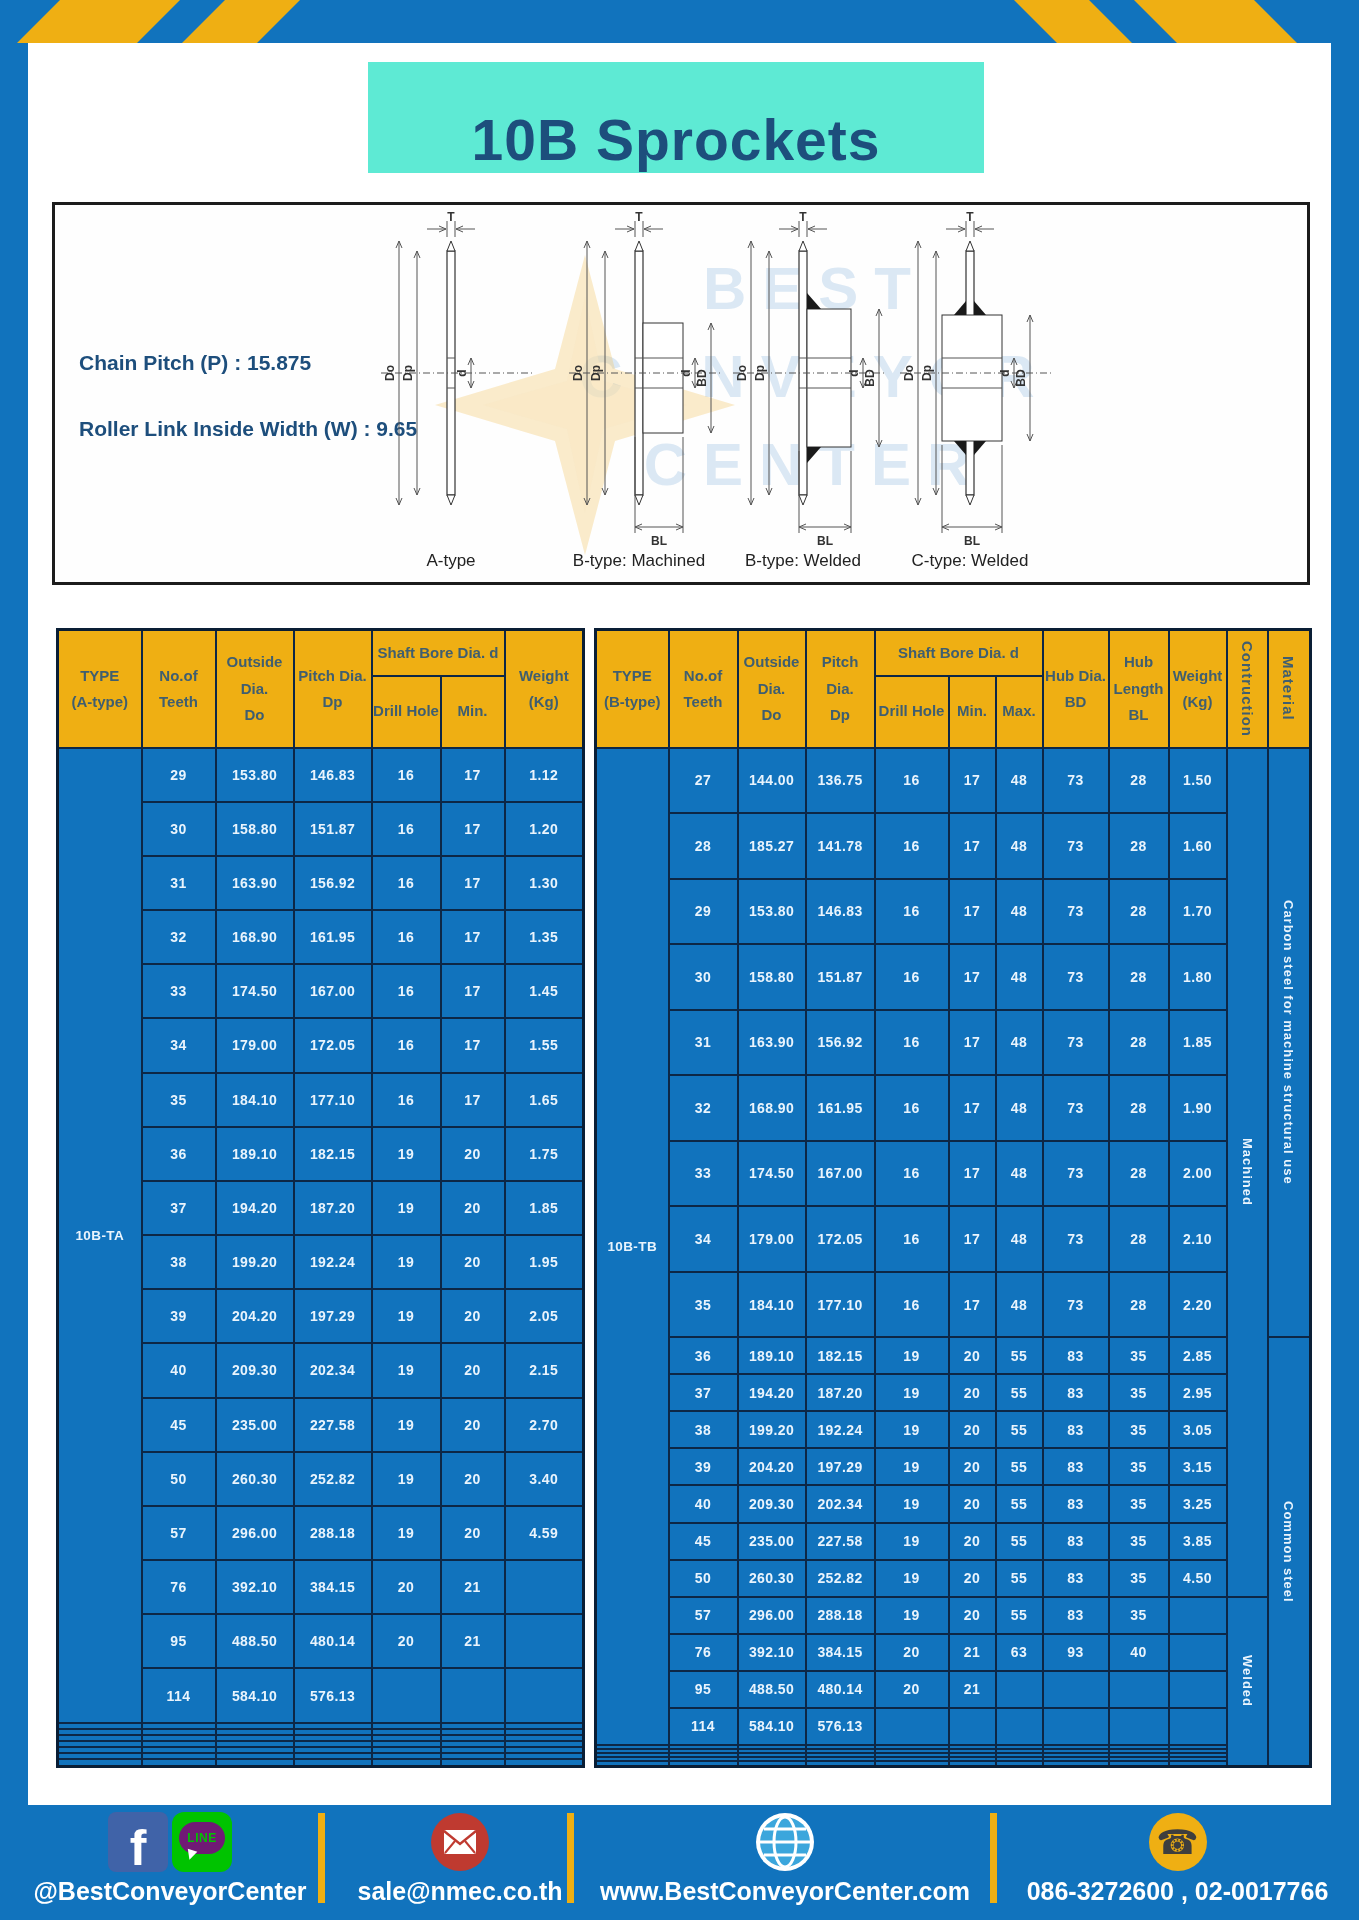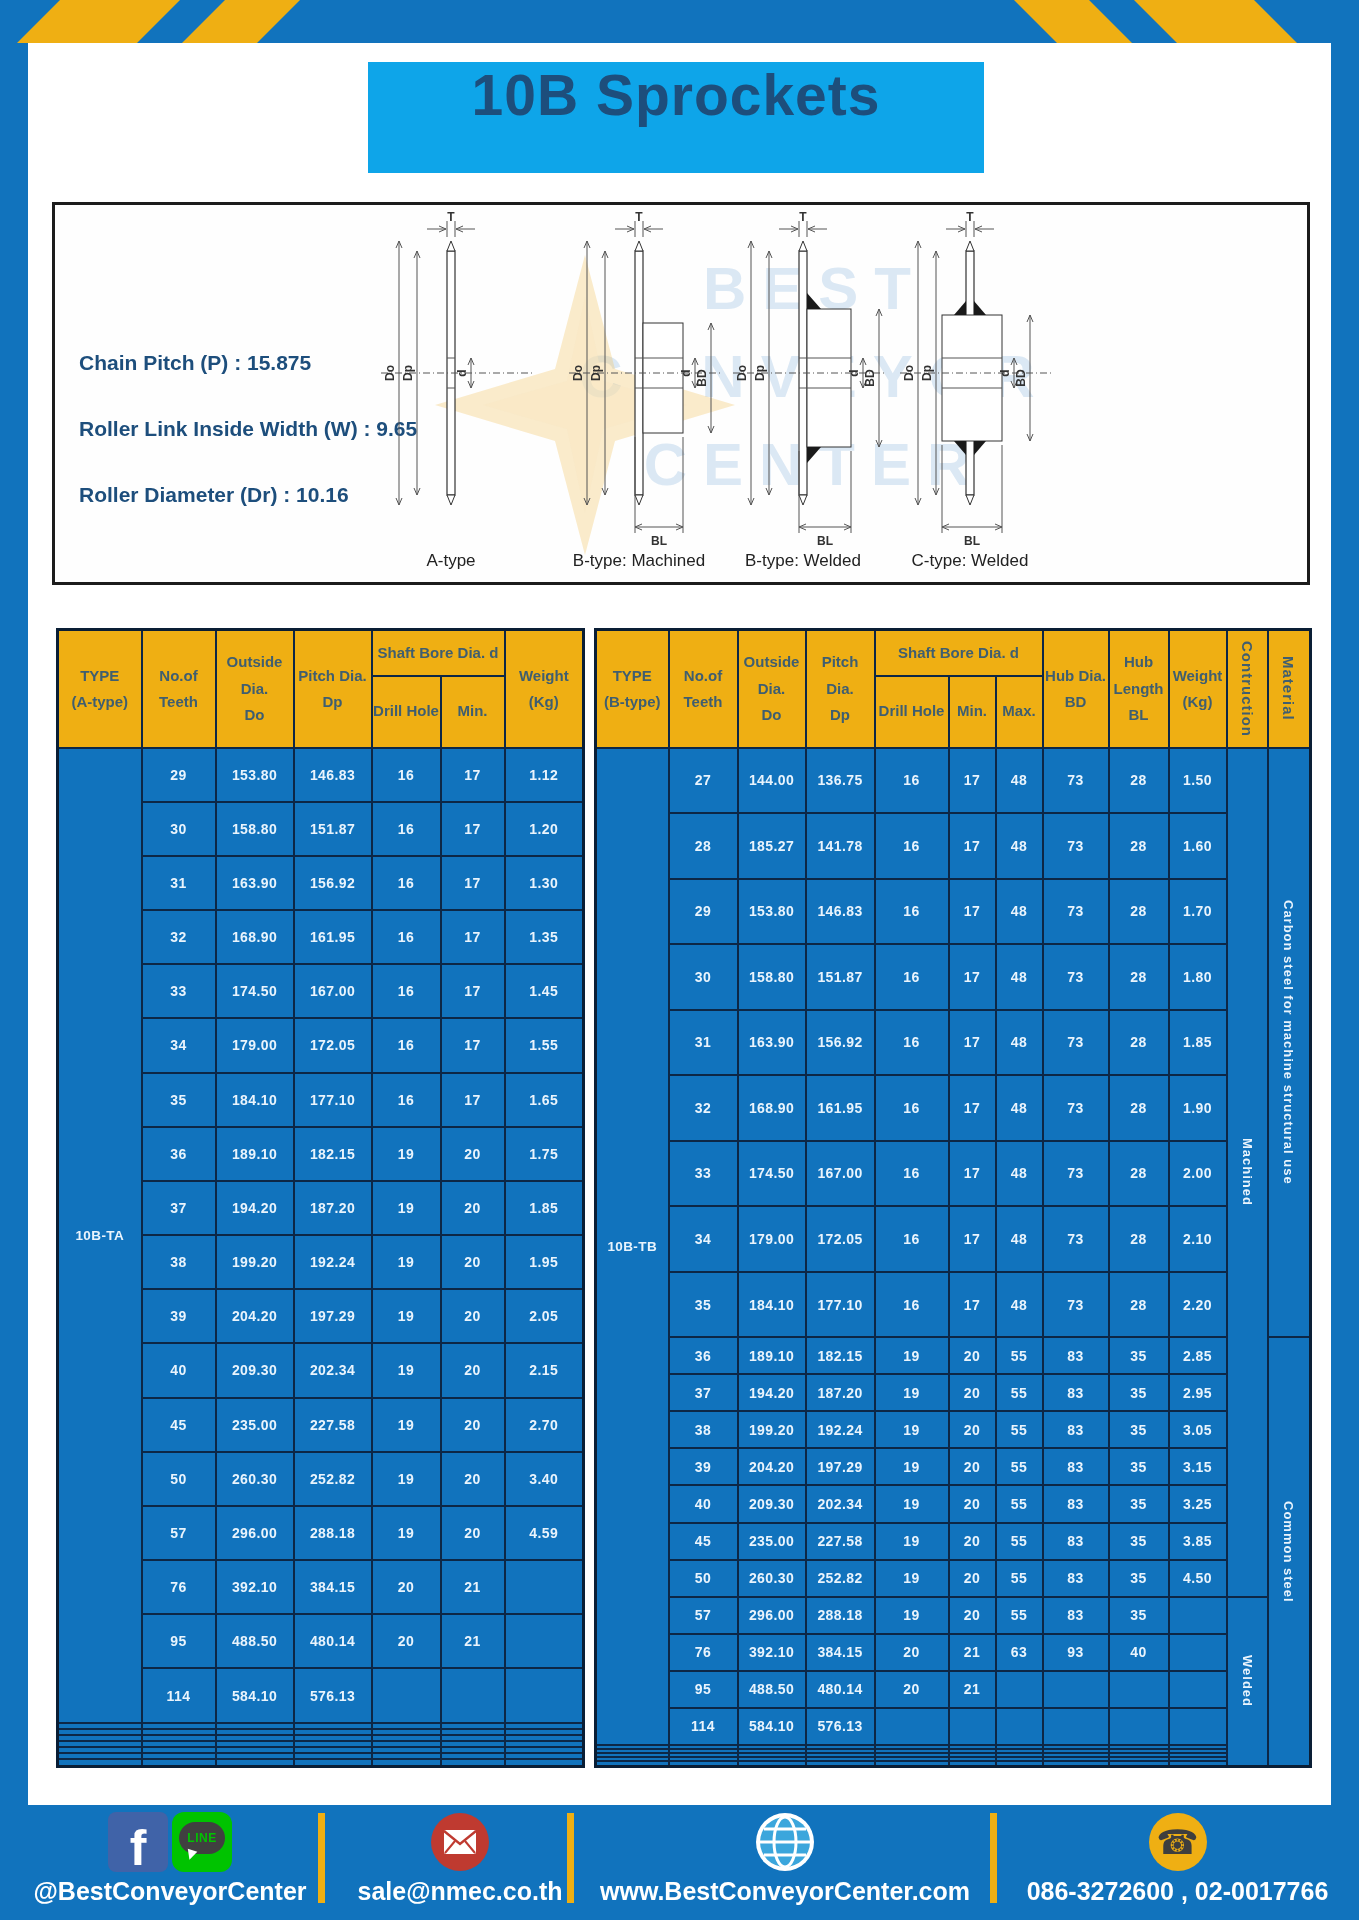--- a/index.html
+++ b/index.html
@@ -7,22 +7,22 @@
   .page{position:relative;width:1359px;height:1920px;background:#1173bd;overflow:hidden;
         font-family:"Liberation Sans",sans-serif;}
   
   .top-band{position:absolute;left:0;top:0;width:100%;height:43px;overflow:hidden;}
   .stripe{position:absolute;top:0;height:43px;background:#efaf13;transform-origin:top left;}
   .stripe.l{transform:skewX(-45deg);}
   .stripe.r{transform:skewX(45deg);}
   
   .inner{position:absolute;left:28px;top:43px;width:1303px;height:1762px;background:#ffffff;}
   
-  .banner{position:absolute;left:368px;top:62px;width:616px;height:111px;background:#0ea5e9;
-          display:flex;align-items:flex-start;justify-content:center;}
+  .banner{position:absolute;left:368px;top:62px;width:616px;height:111px;background:#5eead4;
+          display:flex;align-items:flex-end;justify-content:center;}
   .banner h1{margin:0;font-size:57px;font-weight:bold;color:#1d4e7c;letter-spacing:1px;}
   
   .spec-box{position:absolute;left:52px;top:202px;width:1258px;height:383px;background:#fefefe;
             border:3px solid #1c1c1c;overflow:hidden;}
   .spec-lines{position:absolute;left:24px;top:108px;font-size:21px;font-weight:bold;color:#1d4e7c;
               line-height:33px;white-space:pre-line;}
   .watermark{position:absolute;left:420px;top:40px;width:680px;text-align:center;
              font-size:60px;font-weight:bold;letter-spacing:16px;line-height:88px;
              color:rgba(148,188,224,0.33);pointer-events:none;}
   .wm-star{position:absolute;left:380px;top:50px;width:300px;height:300px;pointer-events:none;}
@@ -50,21 +50,21 @@
   
   .footer{position:absolute;left:0;top:1805px;width:100%;height:115px;background:#1173bd;}
   .f-group{position:absolute;top:6px;text-align:center;}
   .f-icons{height:62px;display:flex;align-items:center;justify-content:center;gap:4px;}
   .f-text{margin-top:4px;font-size:25px;font-weight:bold;color:#ffffff;white-space:nowrap;}
   .f-divider{position:absolute;top:8px;width:7px;height:90px;background:#efaf13;}
   .icon-fb{width:60px;height:60px;background:#4063a8;border-radius:8px;color:#fff;
            font-size:50px;font-weight:bold;display:flex;align-items:flex-end;justify-content:center;
            line-height:0.95;}
   .icon-line{width:60px;height:60px;background:#00c300;border-radius:12px;position:relative;}
-  .icon-line .bubble{position:absolute;left:7px;top:10px;width:46px;height:32px;background:#404040;
+  .icon-line .bubble{position:absolute;left:7px;top:10px;width:46px;height:32px;background:#701a75;
            border-radius:16px;display:flex;align-items:center;justify-content:center;
            font-size:12px;font-weight:bold;color:#00c300;letter-spacing:0.5px;}
   .icon-line .tail{position:absolute;left:14px;top:38px;width:0;height:0;
            border-left:5px solid transparent;border-right:5px solid transparent;
            border-top:10px solid #fff;transform:rotate(18deg);}
   .icon-mail{width:58px;height:58px;background:#bf3a30;border-radius:50%;
            display:flex;align-items:center;justify-content:center;}
   .icon-globe{width:60px;height:60px;}
   .icon-phone{width:58px;height:58px;background:#efaf13;border-radius:50%;
            display:flex;align-items:center;justify-content:center;
@@ -94,21 +94,20 @@
       <div>CONVEYOR</div>
       <div>CENTER</div>
     </div>
     <svg class="wm-star" viewBox="0 0 100 100">
       <polygon points="50,0 60,38 100,50 60,62 50,100 40,62 0,50 40,38" fill="rgba(243,198,100,0.33)"></polygon>
       <polygon points="50,14 56,42 84,50 56,58 50,86 44,58 16,50 44,42" fill="rgba(250,232,196,0.5)"></polygon>
     </svg>
     <div class="spec-lines">
       <div>Chain Pitch (P) : 15.875</div>
       <div>Roller Link Inside Width (W) : 9.65</div>
-      <div>Roller Diameter (Dr) : 10.16</div>
       
     </div>
     <svg id="diagrams" class="diagram-svg" width="945" height="340" viewBox="0 0 945 340">
         <rect x="82" y="40" width="8" height="244" fill="#fff" stroke="#333" stroke-width="1.2"></rect>
         <polygon points="82,40 86,30 90,40" fill="#fff" stroke="#333"></polygon>
         <polygon points="82,284 86,294 90,284" fill="#fff" stroke="#333"></polygon>
         <line x1="82" y1="147" x2="90" y2="147" stroke="#555" stroke-width="1"></line>
         <line x1="82" y1="177" x2="90" y2="177" stroke="#555" stroke-width="1"></line>
         <line x1="16" y1="162" x2="170" y2="162" stroke="#555" stroke-width="1" stroke-dasharray="7 3 1 3"></line>
         <line x1="34" y1="30" x2="34" y2="294" stroke="#555" stroke-width="1"></line>

